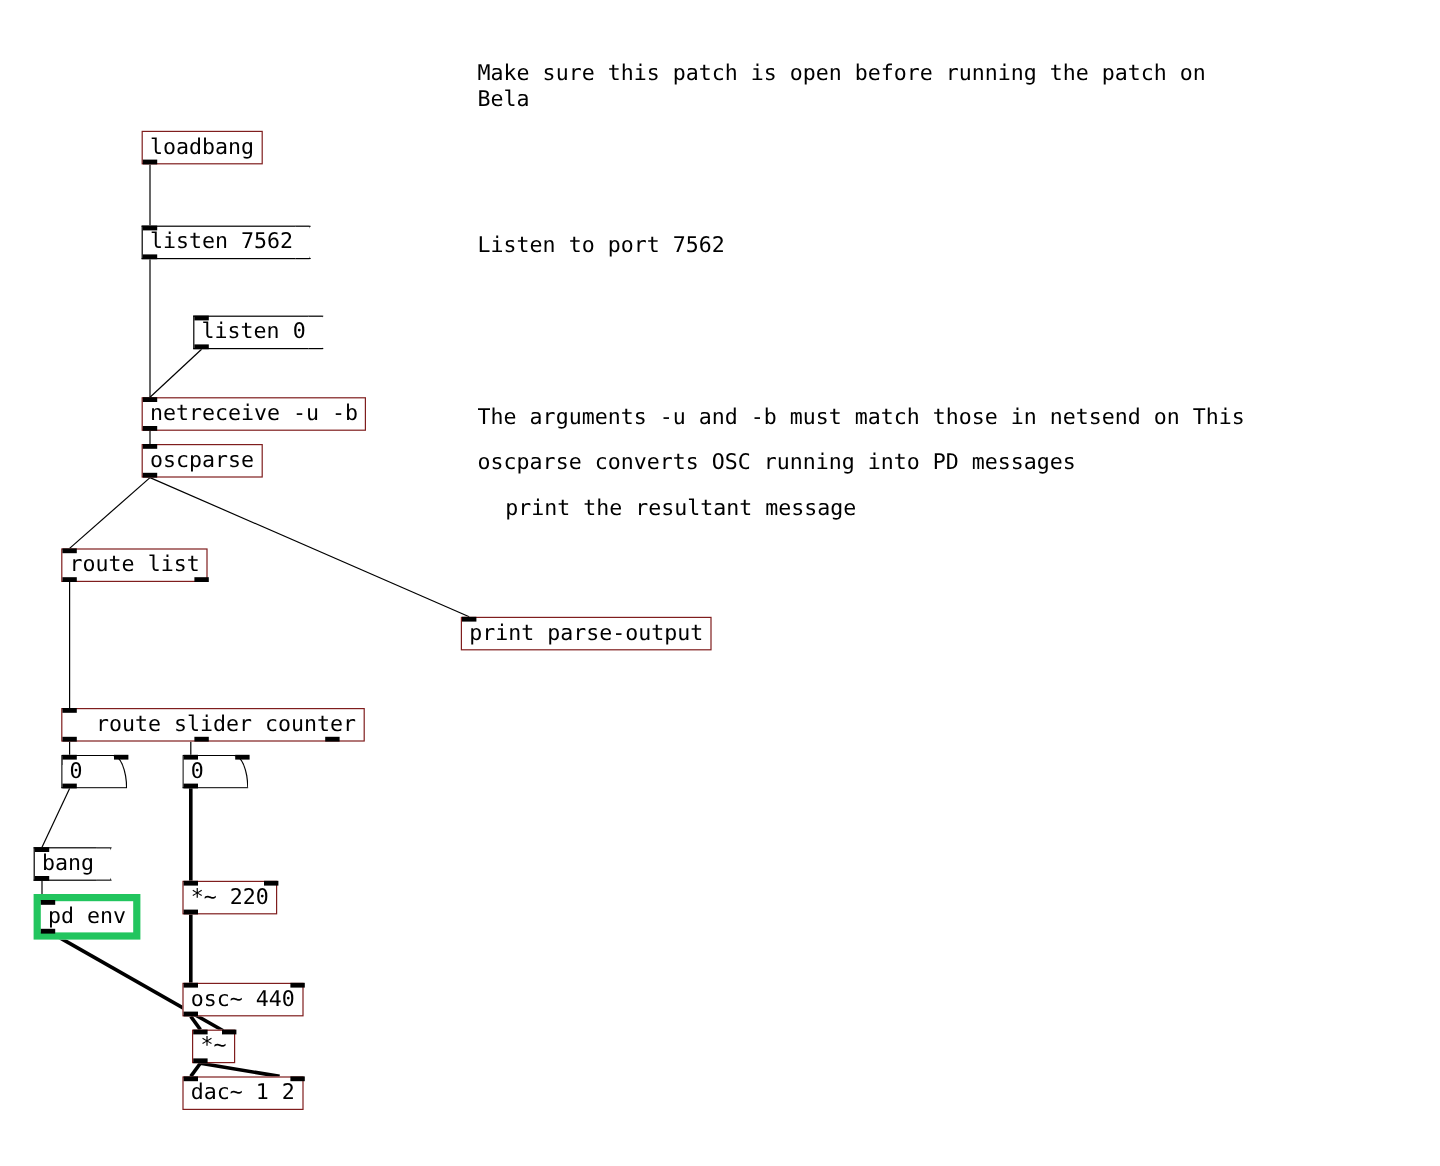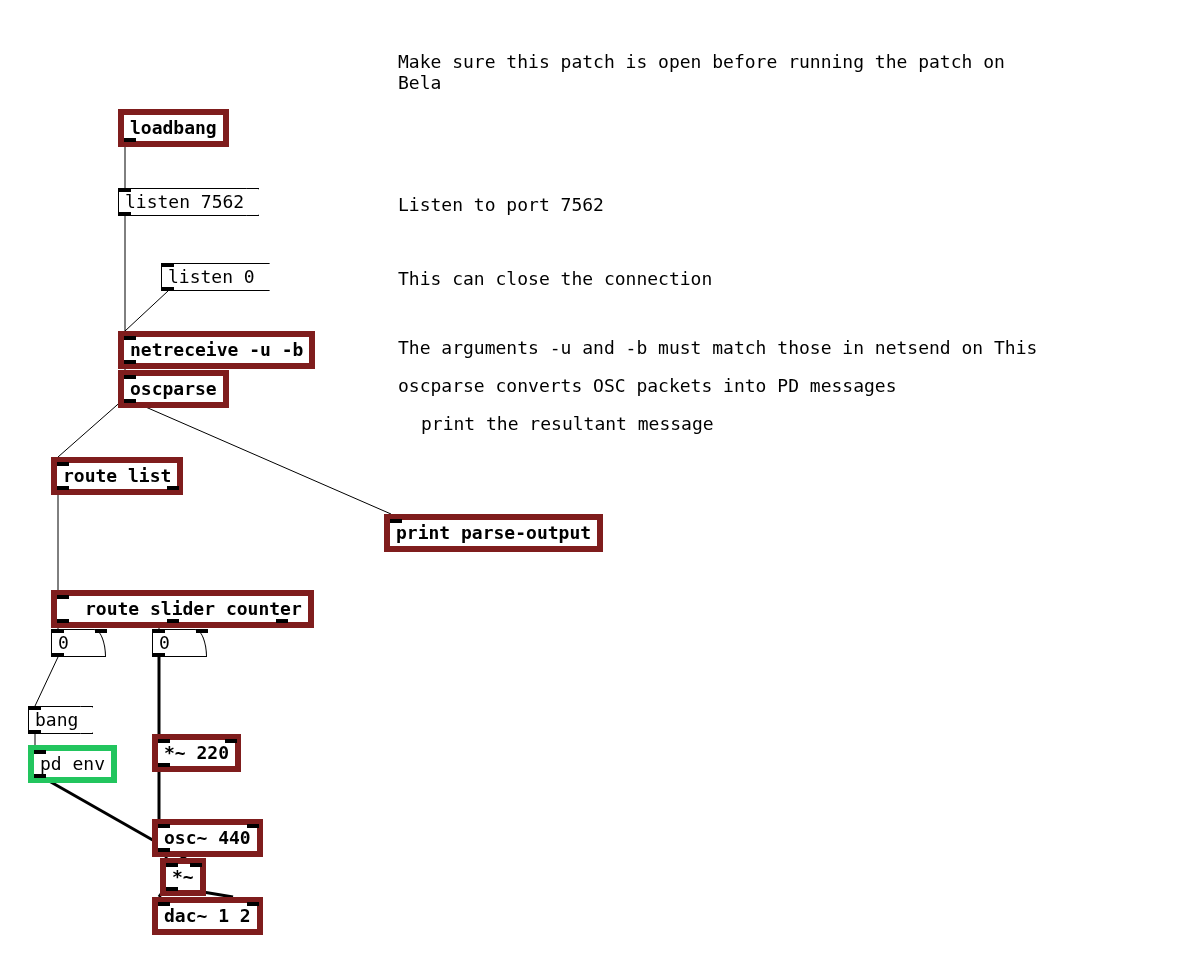--- a/index.html
+++ b/index.html
@@ -5,21 +5,21 @@
   html,body{margin:0;padding:0;background:#fff;font-family:Menlo,Consolas,"DejaVu Sans Mono",monospace;font-size:18px;color:#000;}
   #canvas{position:relative;width:987px;height:972px;margin-top:27px;}
   .obj, .msg, .num, .sub{
     position:absolute;
     box-sizing:border-box;
     white-space:pre;
     line-height:20px;
     padding:3px 6px 3px 6px;
     background:#fff;
   }
-  .obj{border:6px solid #7f1d1d;font-weight:bold;}
+  .obj{border:1px solid #7f1d1d;}
   .sub{border:6px solid #22c55e;}
   .msg{
     border:1px solid #000;
     border-right:none;
     padding-right:14px;
   }
   .msg::after{
     content:"";
     position:absolute;
     right:-1px; top:-1px; bottom:-1px;
@@ -83,23 +83,22 @@
 
     <line x1="167" y1="859" x2="159" y2="870"></line>
 
     <line x1="167" y1="859" x2="233" y2="870"></line>
   </g>
 </svg>
 
 <div class="comment" style="left:398px;top:24px;">Make sure this patch is open before running the patch on
 Bela</div>
 <div class="comment" style="left:398px;top:167px;">Listen to port 7562</div>
-<div class="comment" style="left:398px;top:241px;">This can close the connection</div>
 <div class="comment" style="left:398px;top:310px;">The arguments -u and -b must match those in netsend on This</div>
-<div class="comment" style="left:398px;top:348px;">oscparse converts OSC packets into PD messages</div>
+<div class="comment" style="left:398px;top:348px;">oscparse converts OSC running into PD messages</div>
 <div class="comment" style="left:421px;top:386px;">print the resultant message</div>
 
 <div id="b-loadbang" class="obj" style="left:118px;top:82px;">loadbang<div class="port" style="left: 0px; bottom: -1px;"></div></div>
 <div id="b-listen7562" class="msg" style="left:118px;top:161px;">listen 7562<div class="port" style="left: 0px; top: -1px;"></div><div class="port" style="left: 0px; bottom: -1px;"></div></div>
 <div id="b-listen0" class="msg" style="left:161px;top:236px;">listen 0<div class="port" style="left: 0px; top: -1px;"></div><div class="port" style="left: 0px; bottom: -1px;"></div></div>
 <div id="b-netreceive" class="obj" style="left:118px;top:304px;">netreceive -u -b<div class="port" style="left: 0px; top: -1px;"></div><div class="port" style="left: 0px; bottom: -1px;"></div></div>
 <div id="b-oscparse" class="obj" style="left:118px;top:343px;">oscparse<div class="port" style="left: 0px; top: -1px;"></div><div class="port" style="left: 0px; bottom: -1px;"></div></div>
 <div id="b-routelist" class="obj" style="left:51px;top:430px;">route list<div class="port" style="left: 0px; top: -1px;"></div><div class="port" style="left: 0px; bottom: -1px;"></div><div class="port" style="left: 110px; bottom: -1px;"></div></div>
 <div id="b-printparse" class="obj" style="left:384px;top:487px;">print parse-output<div class="port" style="left: 0px; top: -1px;"></div></div>
 <div id="b-routeslider" class="obj" style="left:51px;top:563px;padding-left:28px;">route slider counter<div class="port" style="left: 0px; top: -1px;"></div><div class="port" style="left: 0px; bottom: -1px;"></div><div class="port" style="left: 110px; bottom: -1px;"></div><div class="port" style="left: 219px; bottom: -1px;"></div></div>

